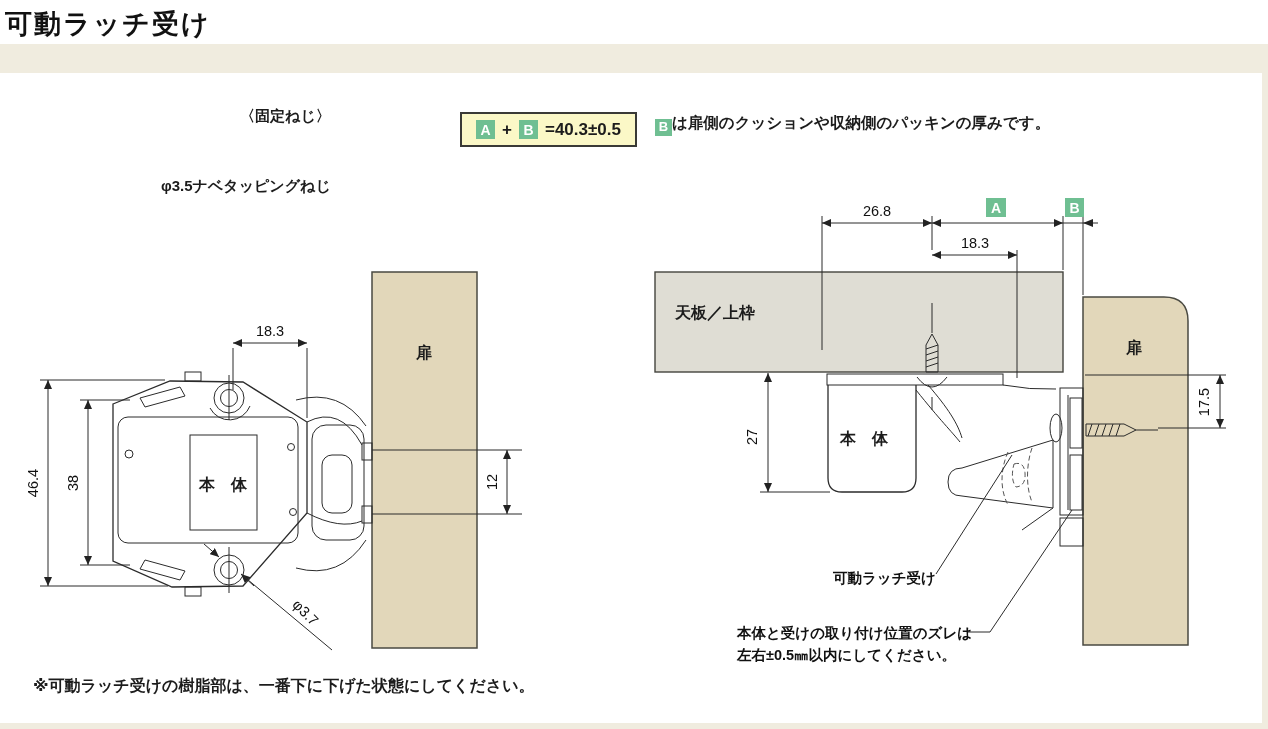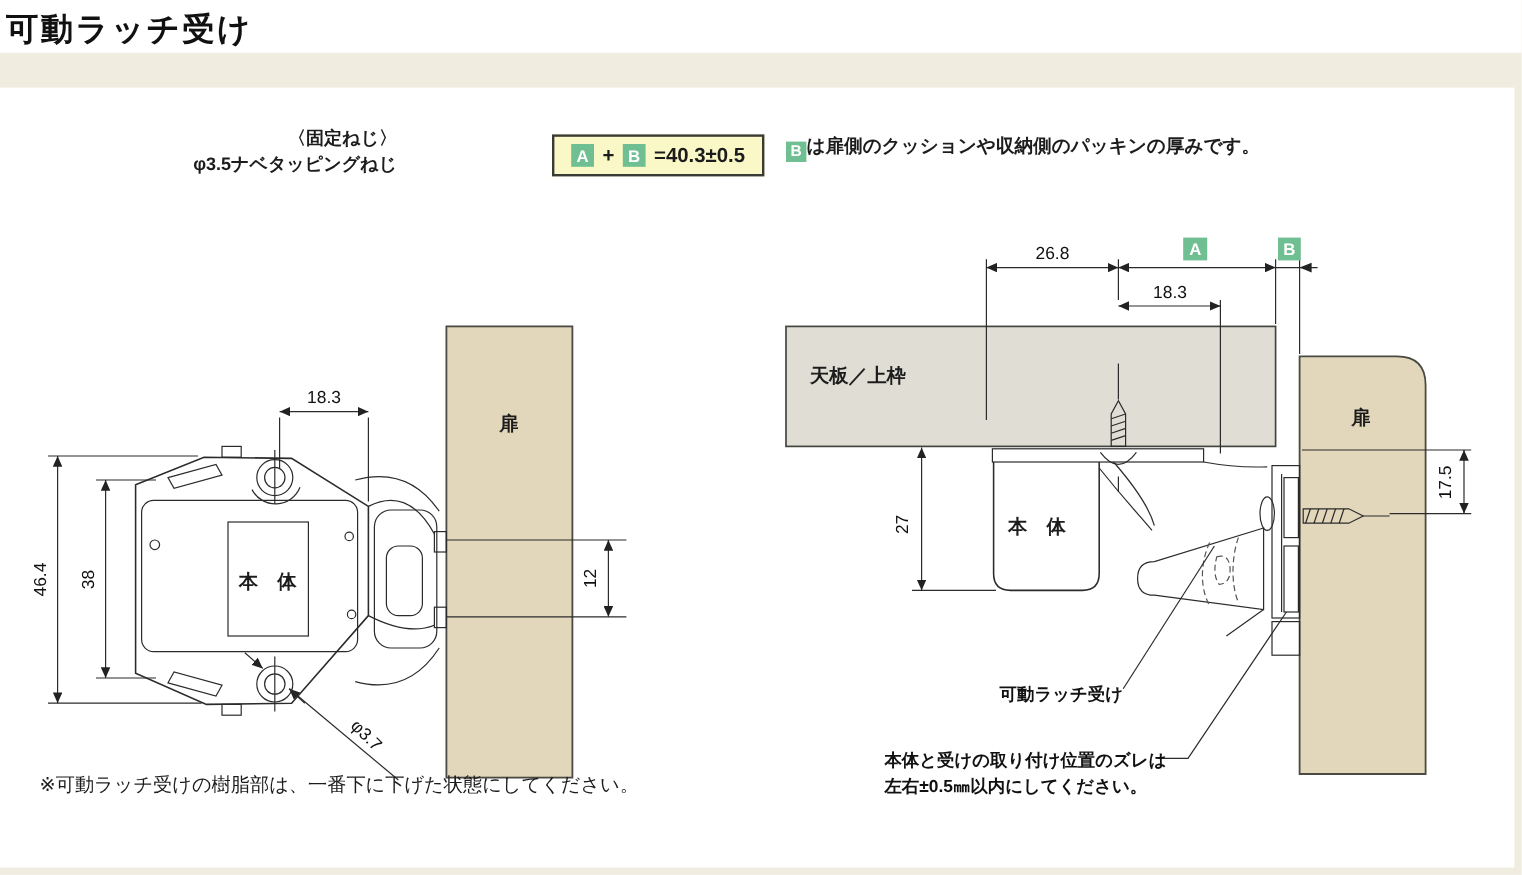--- a/index.html
+++ b/index.html
@@ -6,35 +6,35 @@
   body{
     width:1268px;height:729px;position:relative;overflow:hidden;
     background:#f0ecdf;
     font-family:"Liberation Sans","DejaVu Sans",sans-serif;
     color:#1c1c1c;
   }
   .white-top{position:absolute;left:0;top:0;width:1268px;height:44px;background:#ffffff;}
   .white-main{position:absolute;left:0;top:73px;width:1262px;height:650px;background:#ffffff;}
   .page-title{position:absolute;left:5px;top:6px;font-size:27px;font-weight:700;letter-spacing:2px;color:#111;}
   .screw-note{position:absolute;left:85px;top:105px;font-size:15px;font-weight:600;line-height:22px;text-align:right;}
-  .screw-note .indent{padding-left:76px;}
+  .screw-note .indent{padding-left:76px;margin-top:48px;}
   .formula-box{
     position:absolute;left:460px;top:112px;width:177px;height:35px;
     background:#fbf8c7;border:2px solid #3a3a36;box-sizing:border-box;
     display:flex;align-items:center;justify-content:center;gap:7px;
     font-size:17px;font-weight:700;
   }
   .badge{
     display:inline-flex;align-items:center;justify-content:center;
     background:#6fbf92;color:#fff;font-weight:700;
     width:19px;height:19px;font-size:14px;flex:0 0 auto;
   }
   .badge.sm{width:17px;height:17px;font-size:13px;vertical-align:-3px;}
   .b-note{position:absolute;left:655px;top:109px;font-size:15.5px;font-weight:600;line-height:28px;white-space:nowrap;}
-  .bottom-note{position:absolute;left:33px;top:644px;font-size:16px;font-weight:400;}
+  .bottom-note{position:absolute;left:33px;top:676px;font-size:16px;font-weight:700;}
   svg{position:absolute;}
   svg text{font-family:"Liberation Sans","DejaVu Sans",sans-serif;}
   .dimtxt{font-size:14.5px;fill:#111;}
   .figlbl{font-size:16px;font-weight:700;fill:#1c1c1c;}
   .ln{stroke:#2b2b2b;stroke-width:1;fill:none;}
   .ln2{stroke:#2b2b2b;stroke-width:1.3;fill:none;}
   .dash{stroke:#555;stroke-width:1;fill:none;stroke-dasharray:5,3;}
 </style>
 </head>
 <body>

